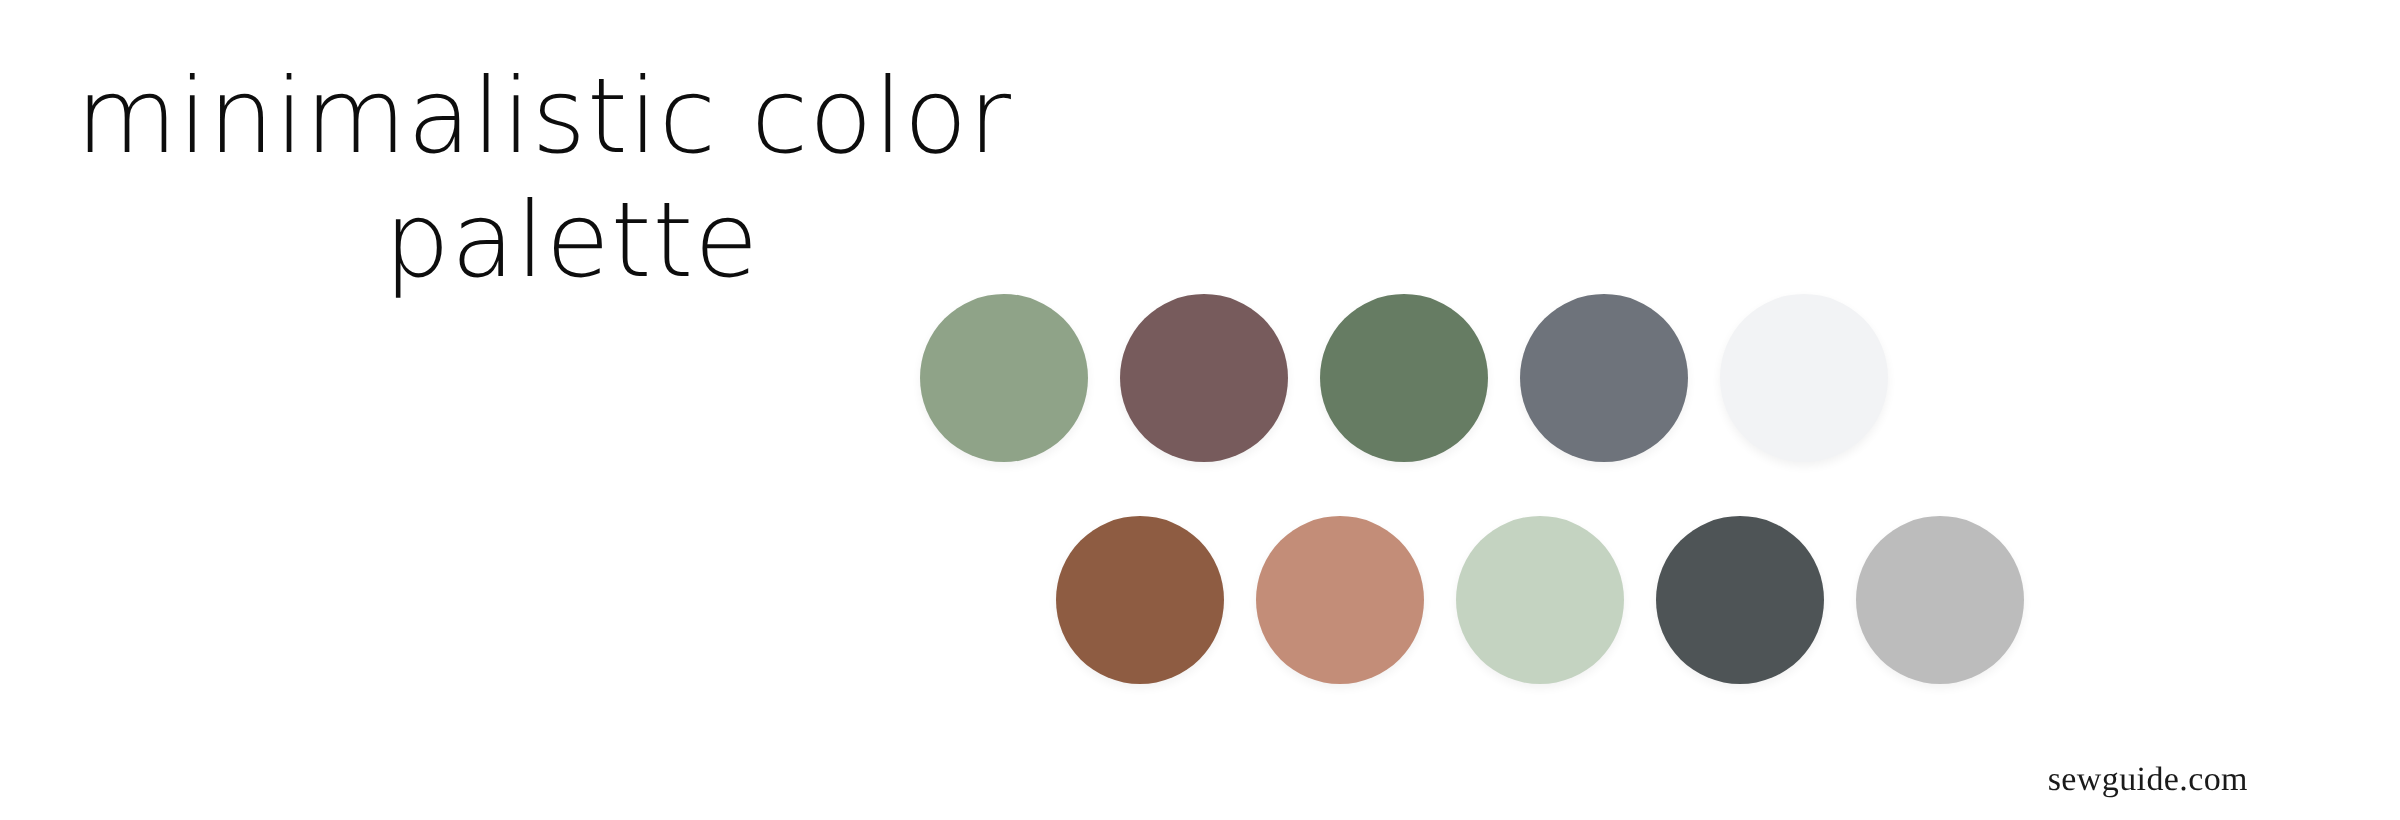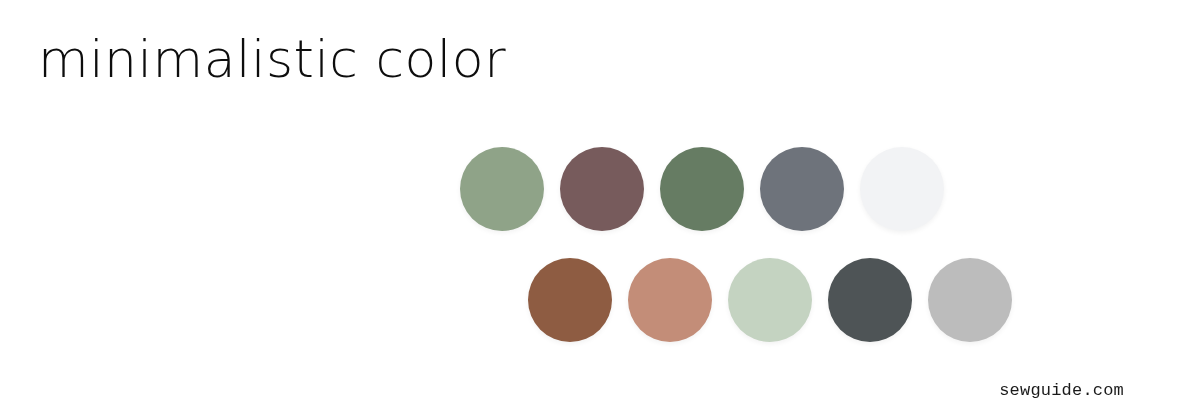--- a/index.html
+++ b/index.html
@@ -76,35 +76,36 @@
   }
   .swatch:last-child {
     margin-right: 0;
   }
 
   
   .watermark {
     position: absolute;
     right: 76px;
     bottom: 10px;
-    font-family: Liberation Mono, monospace;
+    font-family: Liberation Serif, serif;
     font-size: 17px;
     font-weight: 400;
     letter-spacing: 0.2px;
     color: #1a1a1a;
     white-space: nowrap;
   }
 </style>
 </head>
 <body style="background-color: rgb(255, 255, 255);">
 
 <div class="canvas">
 
   <div class="title-block" style="color: rgb(13, 13, 13);">
     <div class="title-line title-line-1">minimalistic color</div>
+    <div class="title-line title-line-2">palette</div>
   </div>
 
   <div class="palette">
     <div class="swatch-row swatch-row-1">
       <div class="swatch" style="background-color: rgb(143, 163, 136);"></div>
       <div class="swatch" style="background-color: rgb(119, 91, 92);"></div>
       <div class="swatch" style="background-color: rgb(102, 124, 99);"></div>
       <div class="swatch" style="background-color: rgb(110, 115, 123);"></div>
       <div class="swatch" style="background-color: rgb(242, 243, 245);"></div>
     </div>

